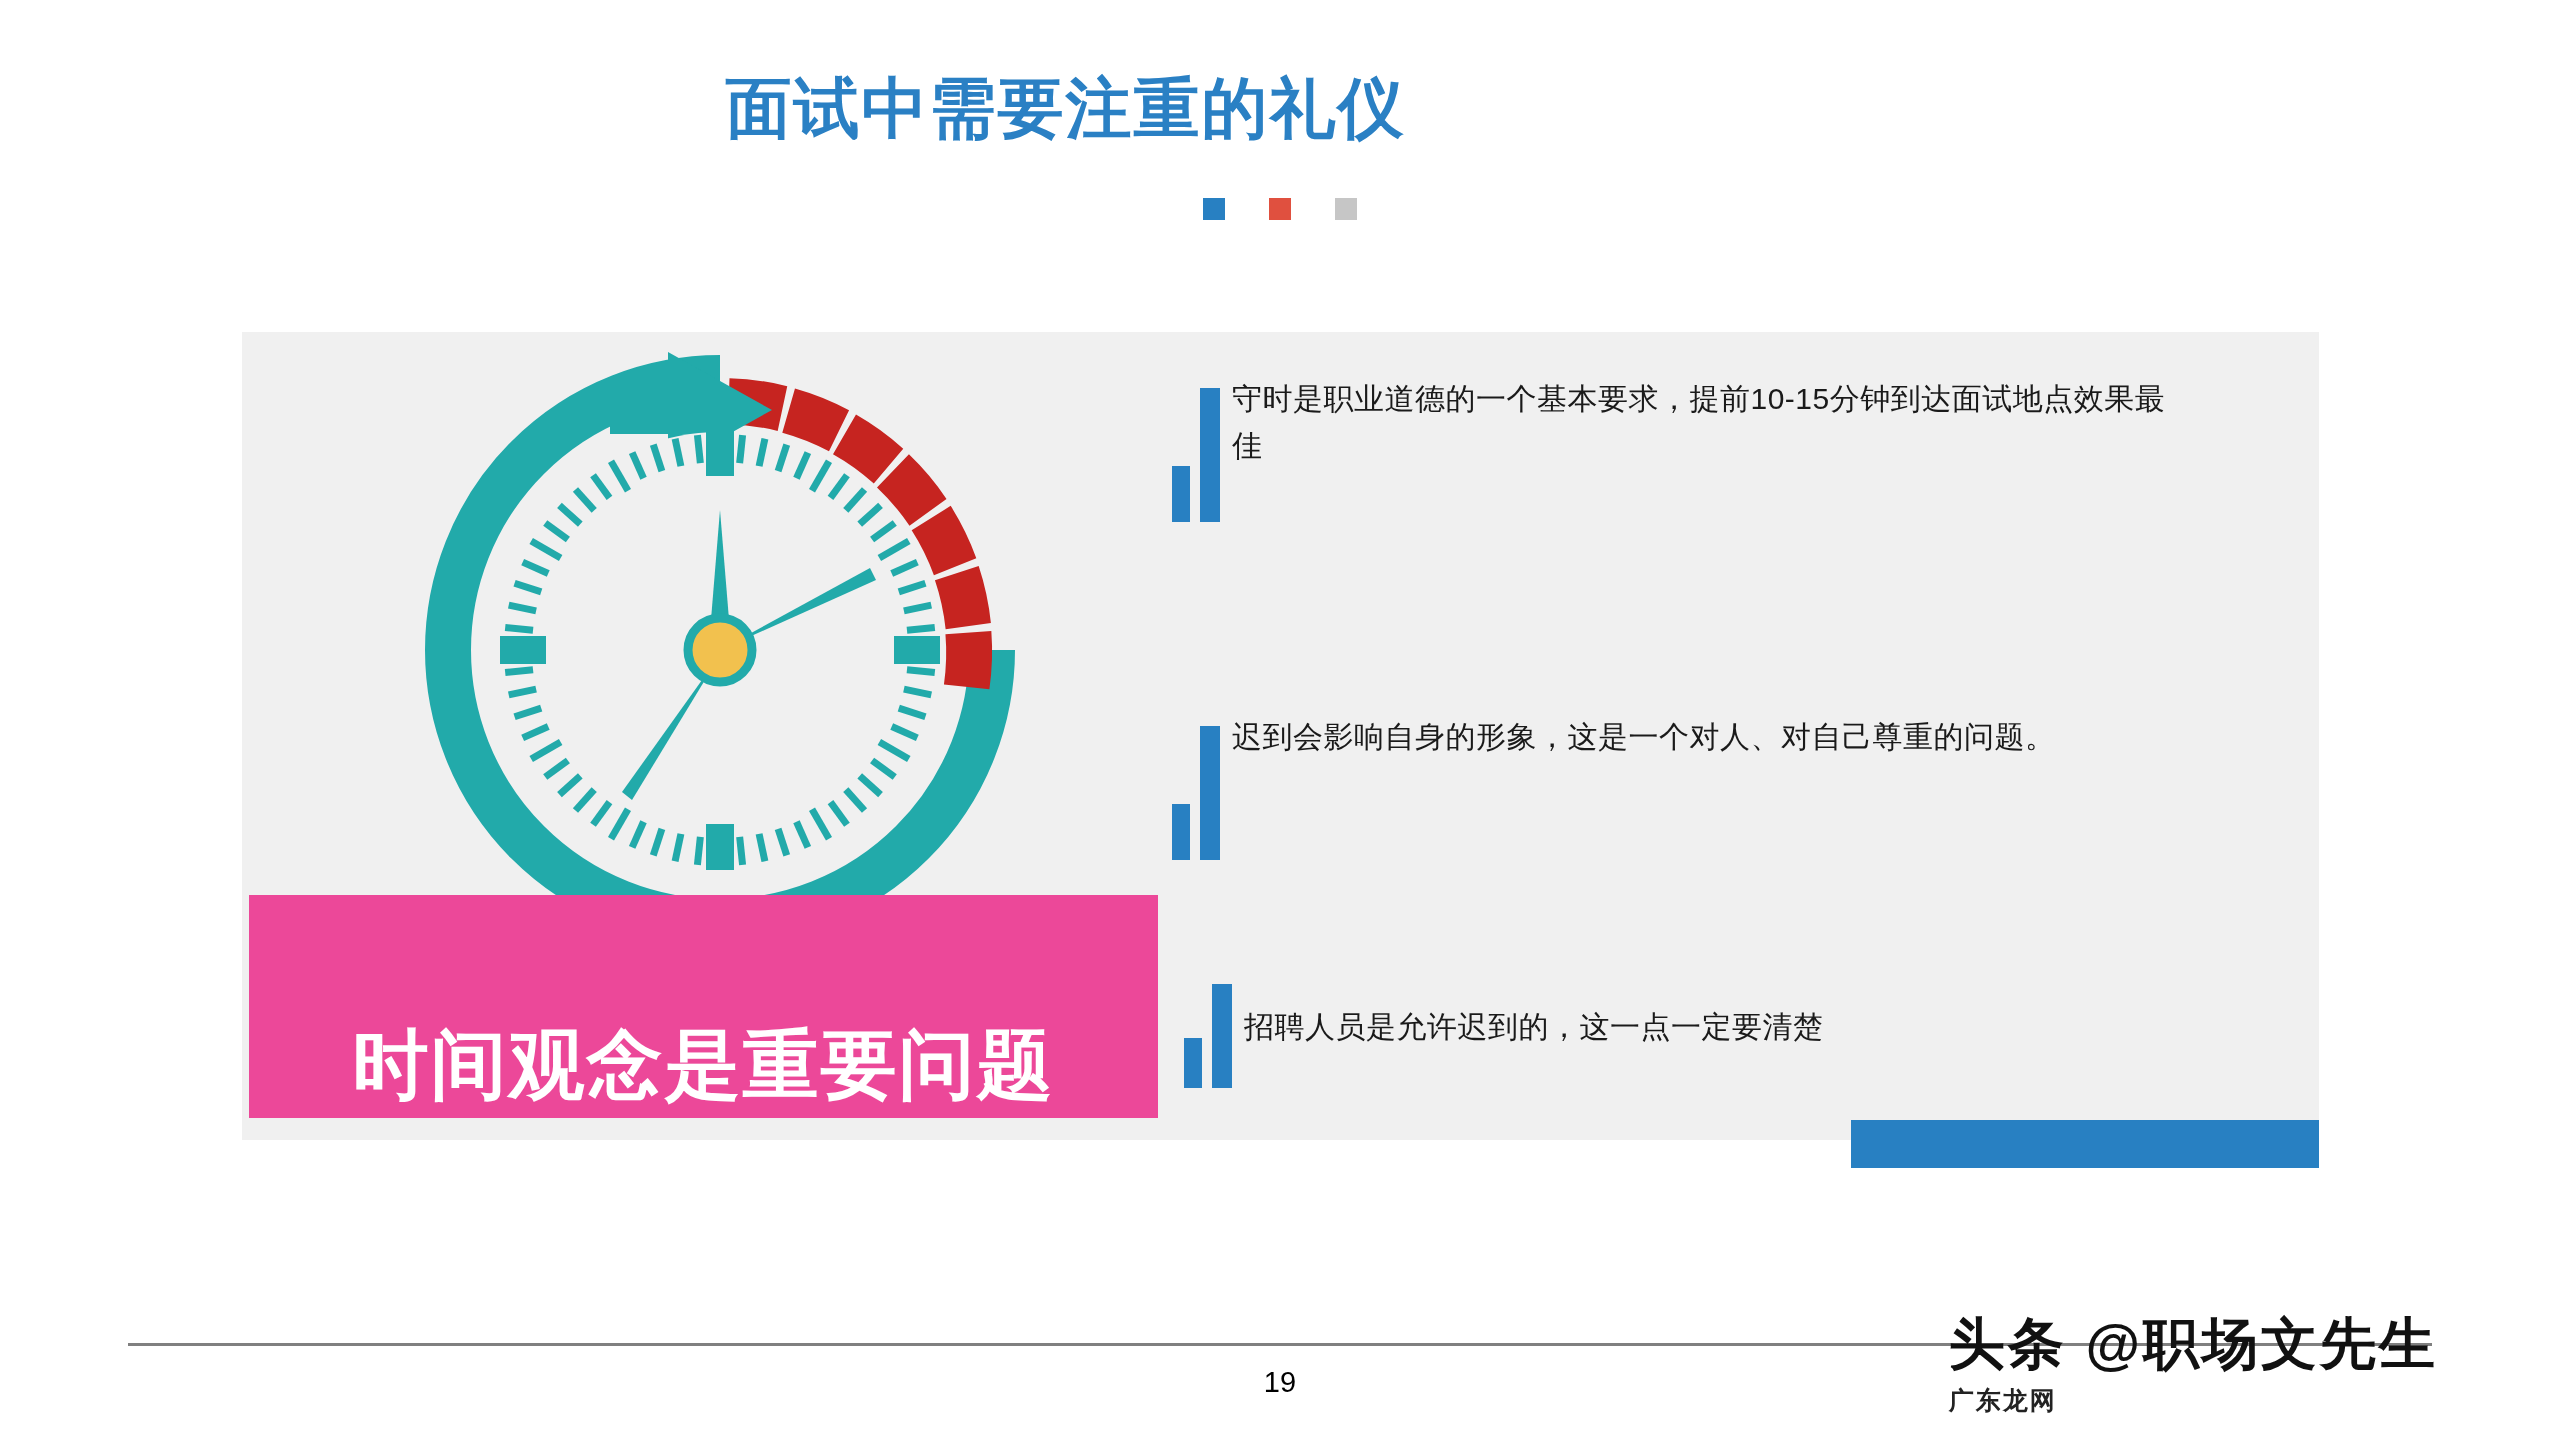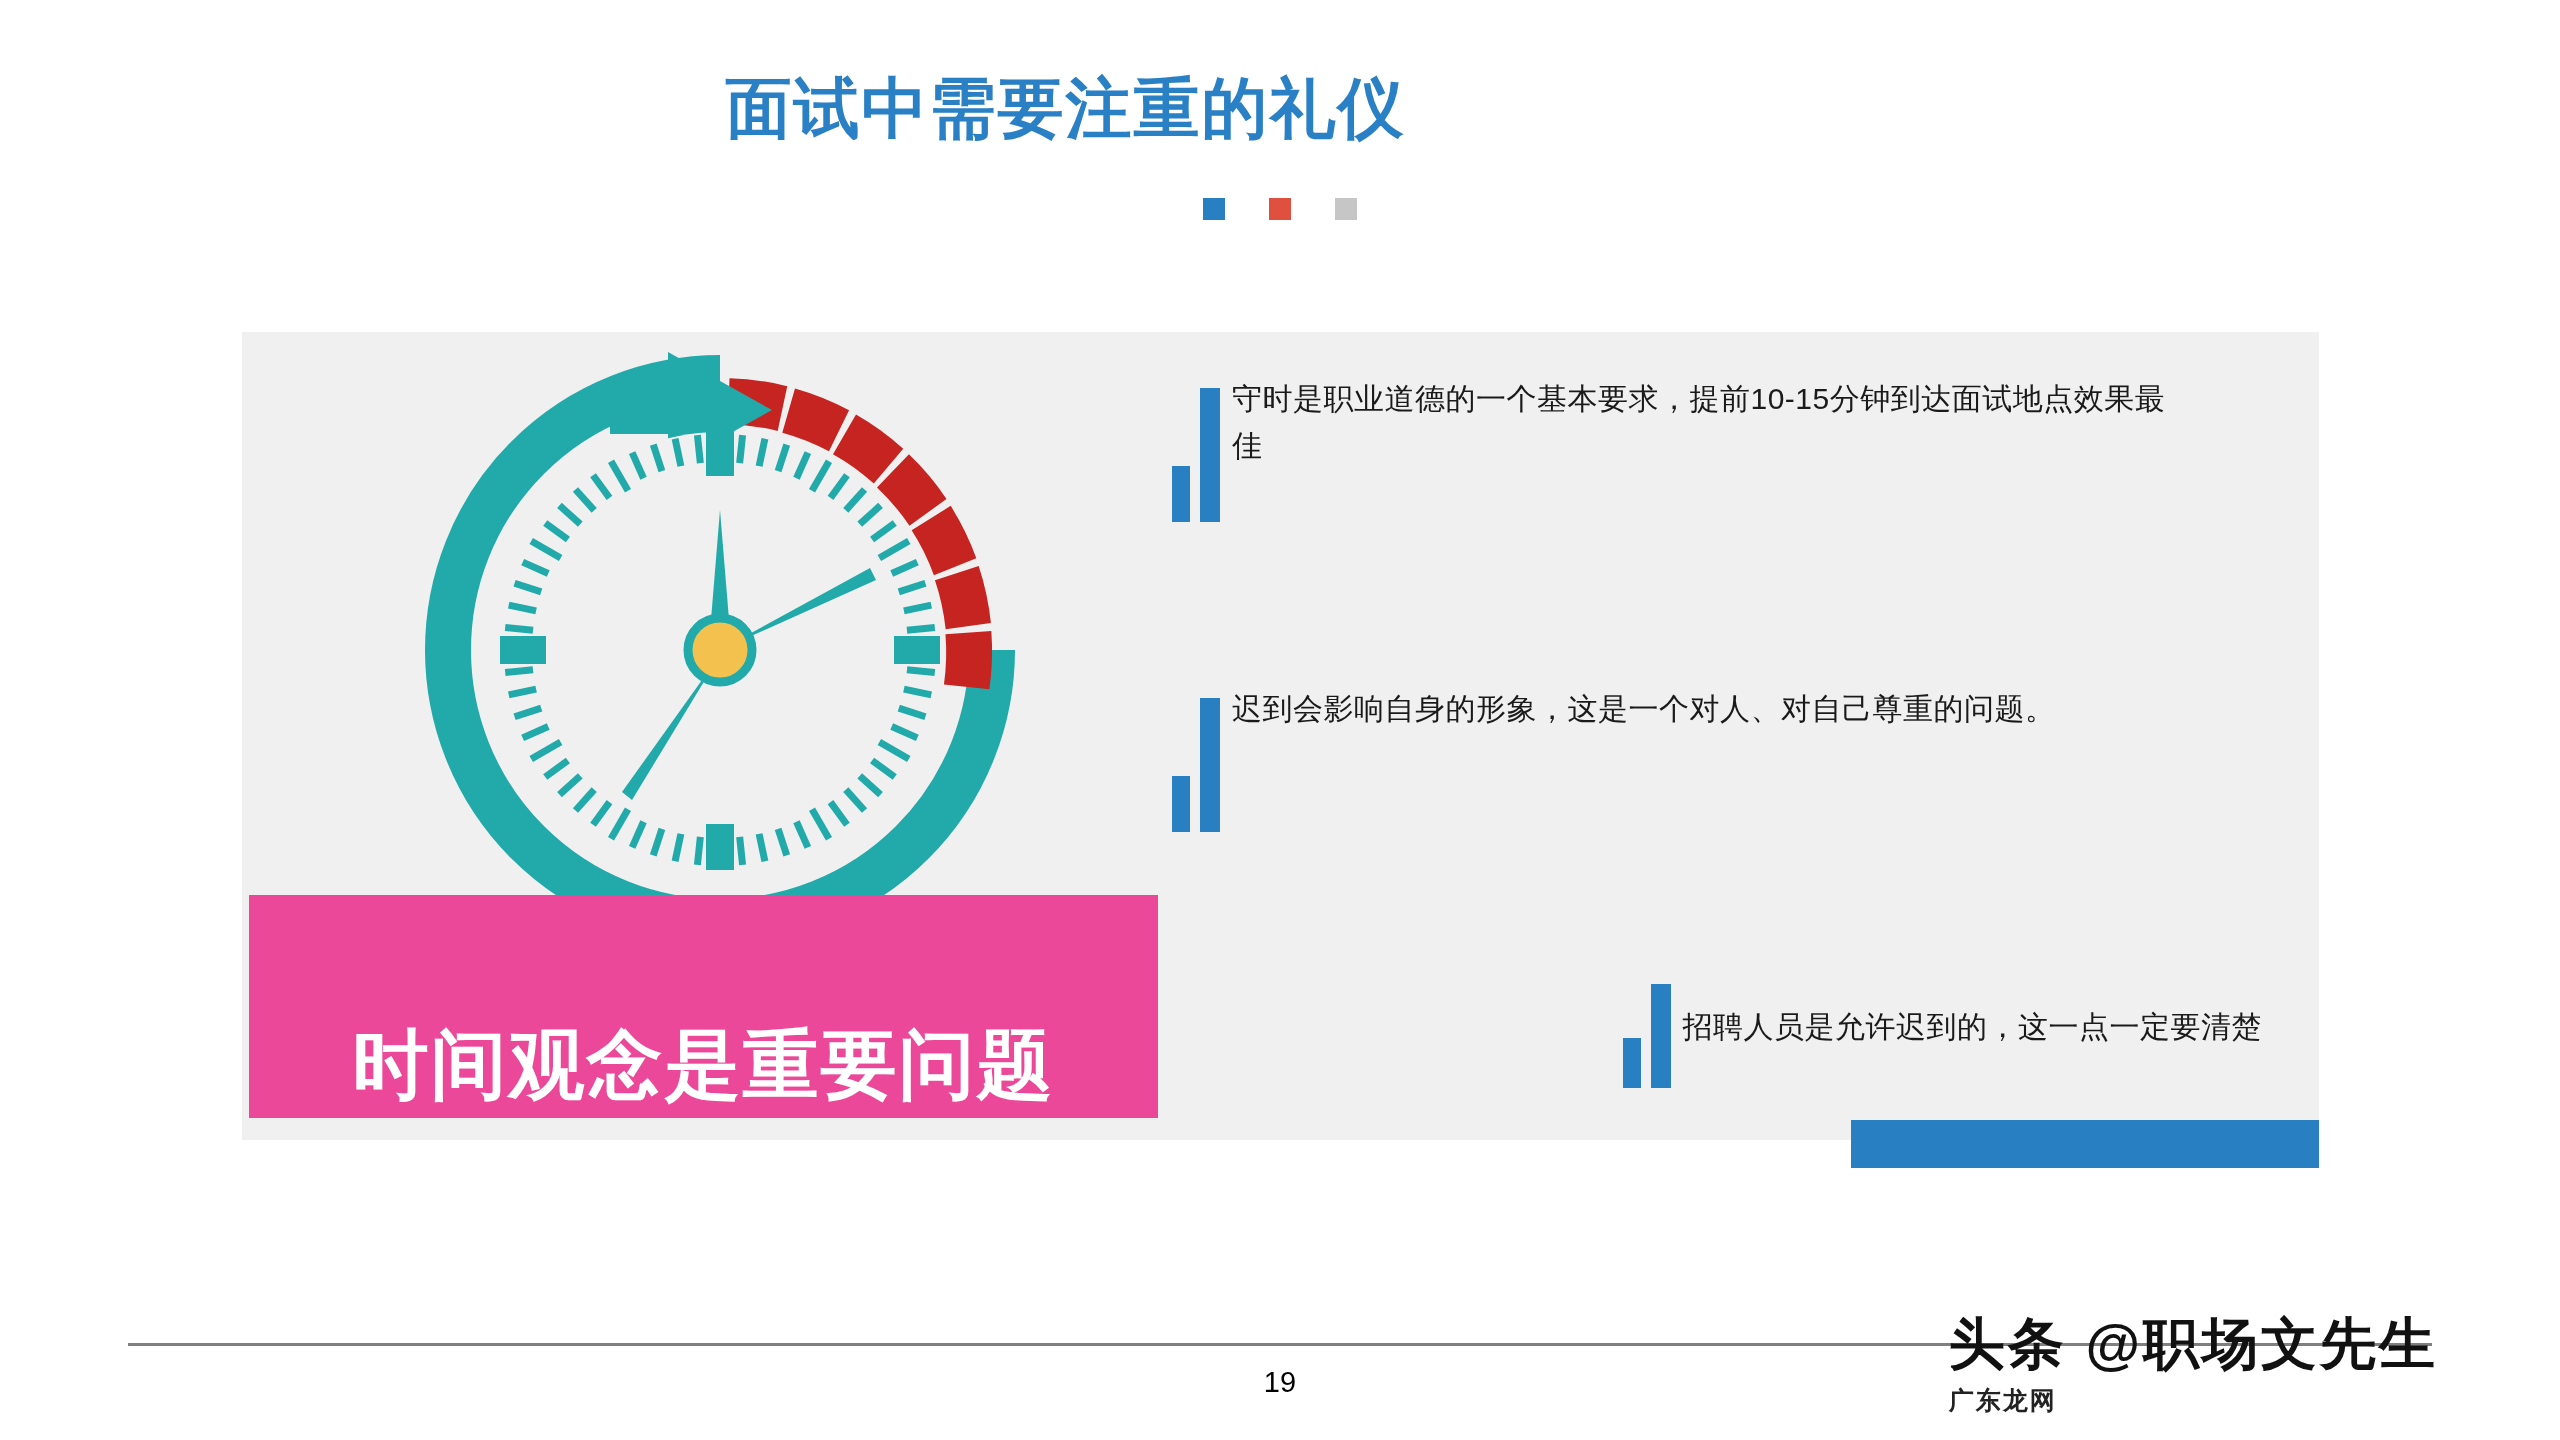--- a/index.html
+++ b/index.html
@@ -86,22 +86,22 @@
     white-space: nowrap;
   }
 
   
   .bullet-row {
     position: absolute;
     display: flex;
     align-items: flex-start;
   }
   #bullet-row-0 { left: 1172px; top: 382px; width: 1000px; }
-  #bullet-row-1 { left: 1172px; top: 692px; width: 1000px; }
-  #bullet-row-2 { left: 1212px; top: 980px; width: 1050px; justify-content: flex-end; }
+  #bullet-row-1 { left: 1172px; top: 720px; width: 1000px; }
+  #bullet-row-2 { left: 1184px; top: 980px; width: 1050px; }
 
   .bullet-marker {
     position: relative;
     width: 50px;
     height: 140px;
     flex: 0 0 50px;
   }
   .bullet-marker .bar-short {
     position: absolute;
     left: 0;

